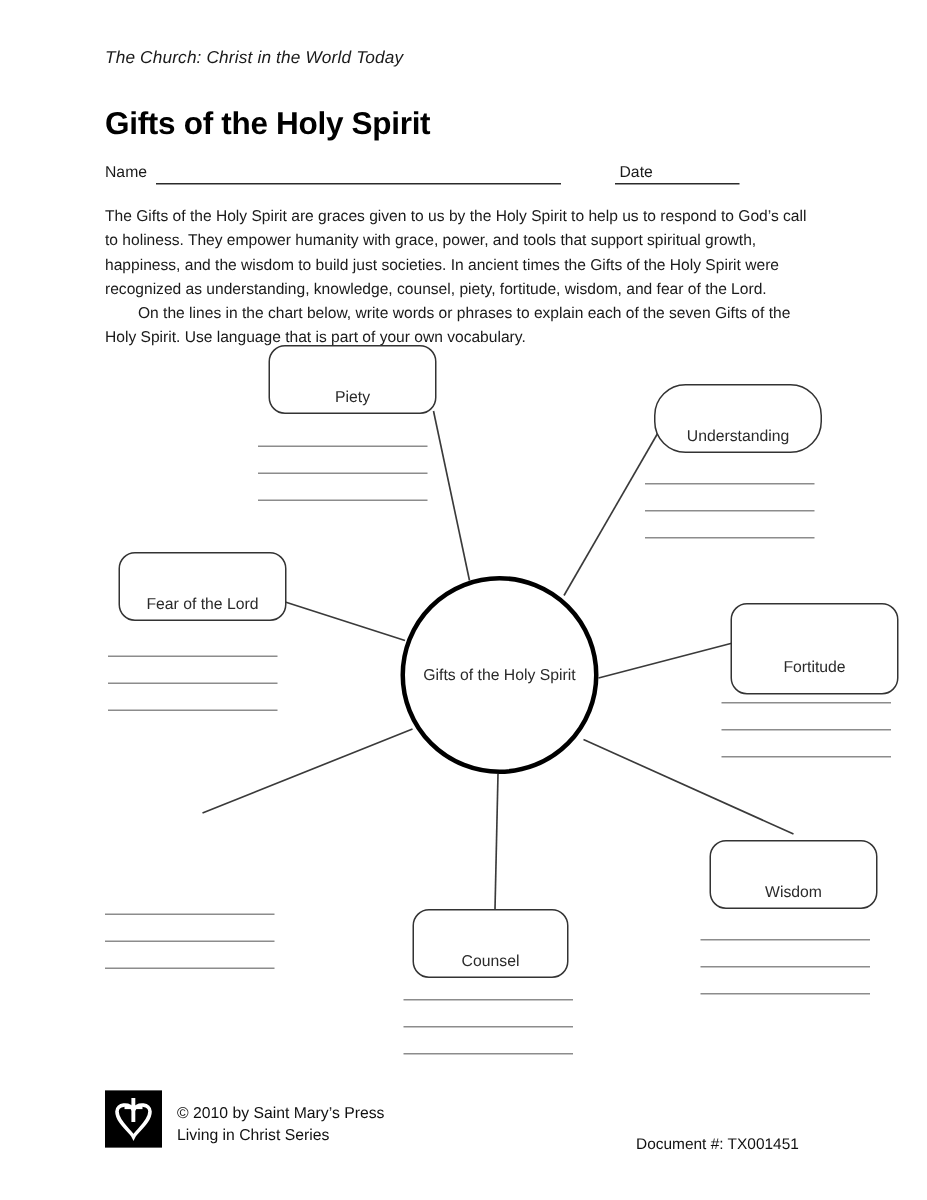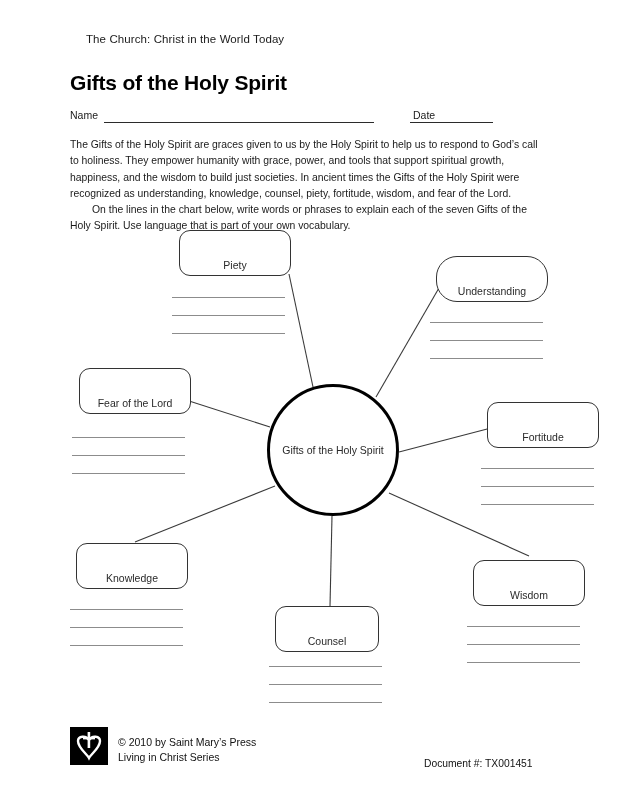--- a/index.html
+++ b/index.html
@@ -17,24 +17,24 @@
   .page {
     position: absolute;
     inset: 0;
     width: 618px; height: 800px;
   }
 
   
   .series-line {
     position: absolute;
     left: 70px; top: 33px;
+    font-style: italic;
     font-size: 11.5px;
     color: #1a1a1a;
     letter-spacing: 0.1px;
-    margin-left: 16px;
   }
   .doc-title {
     position: absolute;
     left: 70px; top: 57px;
     font-size: 21px;
     font-weight: bold;
     color: #000;
     letter-spacing: -0.2px;
   }
 
@@ -211,32 +211,29 @@
 
     <div class="node" style="left:79px; top:368px; width:112px; height:46px;">
       <span class="node-label">Fear of the Lord</span>
     </div>
     <div class="lines" style="left:72px; top:437px; width:113px;">
       <div class="wline"></div>
       <div class="wline"></div>
       <div class="wline"></div>
     </div>
 
-    <div class="node" style="left:487px; top:402px; width:112px; height:46px;">
+    <div class="node" style="left:487px; top:402px; width:112px; height:61px;">
       <span class="node-label">Fortitude</span>
     </div>
     <div class="lines" style="left:481px; top:468px; width:113px;">
       <div class="wline"></div>
       <div class="wline"></div>
       <div class="wline"></div>
     </div>
 
-    <div class="node" style="left:76px; top:543px; width:112px; height:46px;">
-      <span class="node-label">Knowledge</span>
-    </div>
     <div class="lines" style="left:70px; top:609px; width:113px;">
       <div class="wline"></div>
       <div class="wline"></div>
       <div class="wline"></div>
     </div>
 
     <div class="node" style="left:473px; top:560px; width:112px; height:46px;">
       <span class="node-label">Wisdom</span>
     </div>
     <div class="lines" style="left:467px; top:626px; width:113px;">

